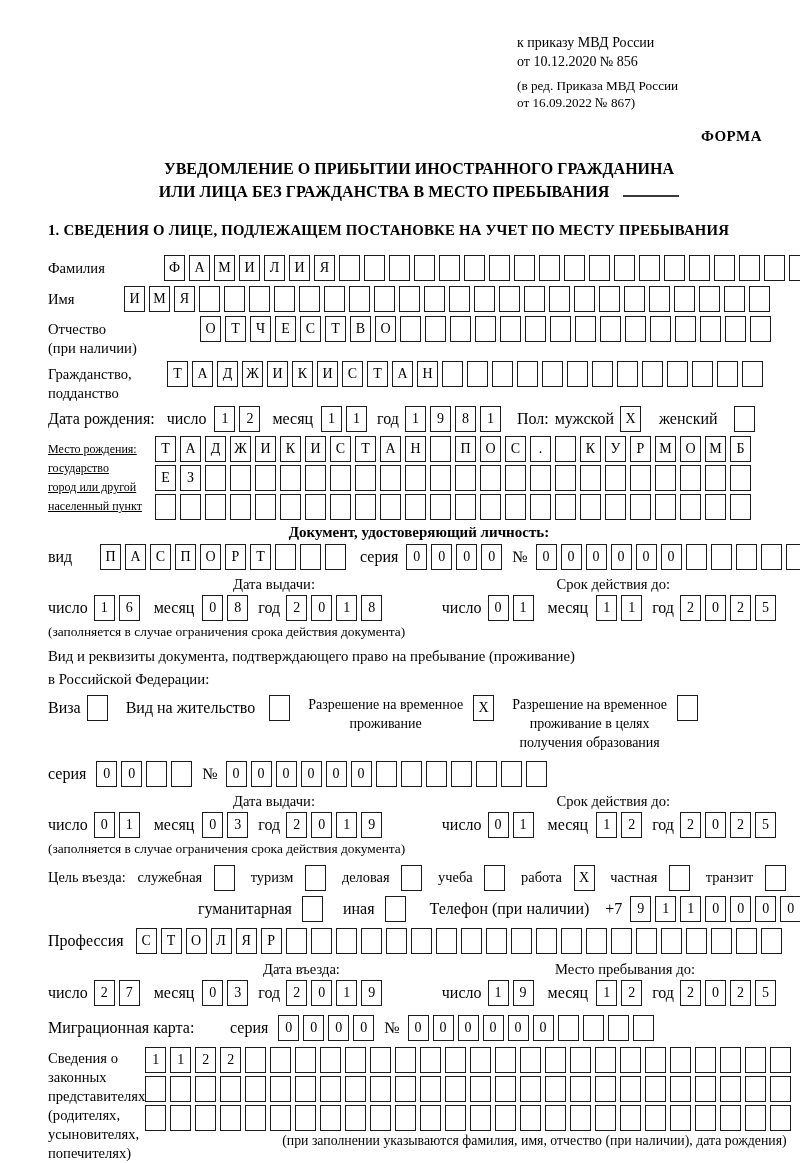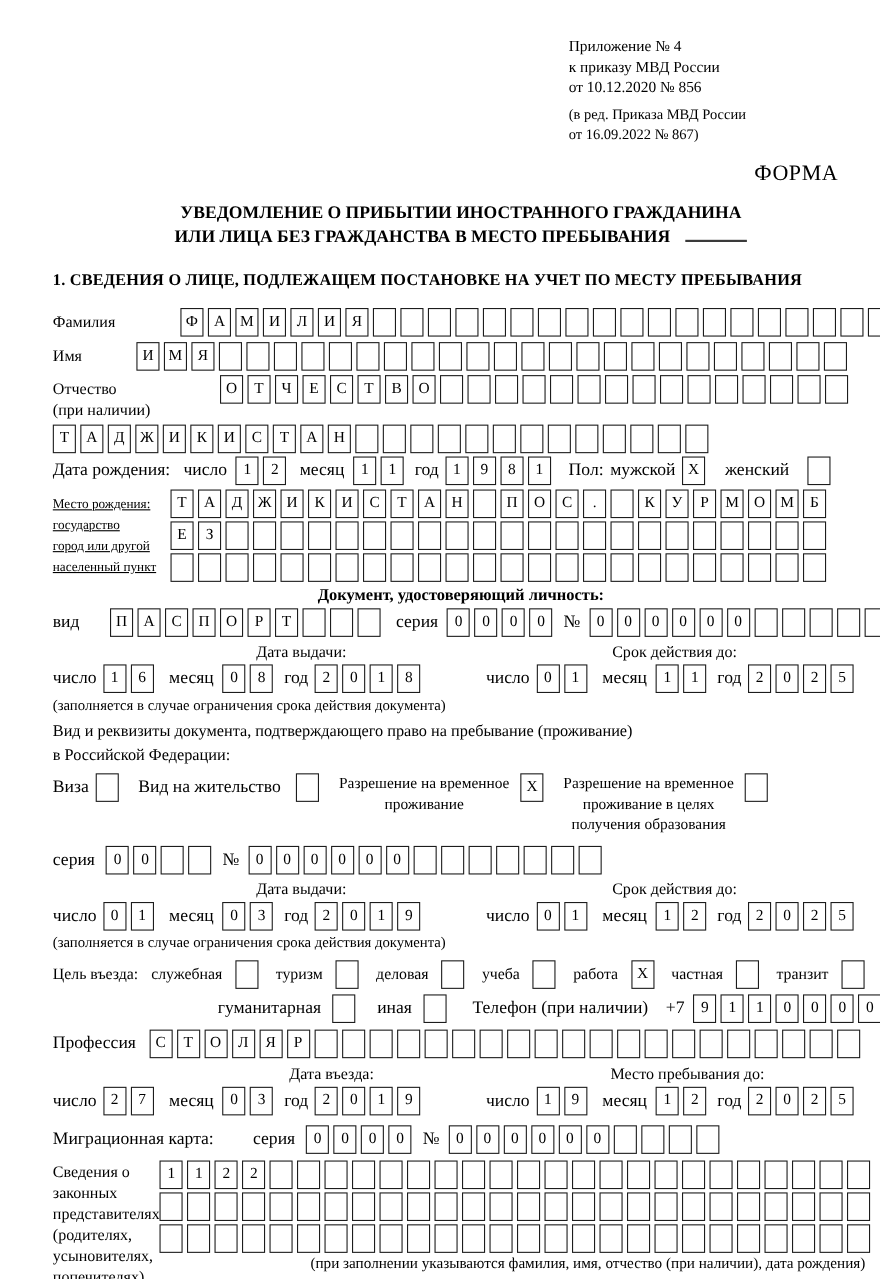--- a/index.html
+++ b/index.html
@@ -5,21 +5,21 @@
   * { margin:0; padding:0; box-sizing:border-box; }
   html,body { background:#ffffff; }
   .page {
     width:800px; height:1163px; background:#fff; color:#000;
     font-family:"Liberation Serif","DejaVu Serif",serif;
     font-size:15px; padding:34px 10px 0 48px; overflow:hidden; position:relative;
   }
   .appendix { margin-left:469px; font-size:14px; line-height:1.34; }
   .appendix .rev { font-size:13.2px; }
   .appendix .rev-first { margin-top:5px; }
-  .forma { text-align:right; font-weight:normal; font-size:20px; margin-top:16px; padding-right:28px; letter-spacing:0.5px; }
+  .forma { text-align:right; font-weight:bold; font-size:15px; margin-top:16px; padding-right:28px; letter-spacing:0.5px; }
   .title { text-align:center; font-weight:bold; font-size:16px; margin-top:13px; line-height:1.42; }
   .blank { display:inline-block; width:56px; border-bottom:2px solid #3a3a3a; margin-left:14px; height:13px; }
   .sec-h { font-weight:bold; font-size:14.8px; margin-top:19px; letter-spacing:0.2px; white-space:nowrap; }
 
   .row { display:flex; align-items:flex-start; }
   .rowc { display:flex; align-items:center; }
   .lbl { font-size:14.6px; line-height:19px; padding-top:4px; flex:0 0 auto; white-space:nowrap; }
   .sub { font-size:16px; white-space:nowrap; }
   .cells { display:flex; flex-wrap:nowrap; flex:0 0 auto; }
   .cell { flex:0 0 auto; width:21px; height:26px; border:1.5px solid #1c1c1c; margin-right:4px;
@@ -42,21 +42,20 @@
   .purpose { display:flex; align-items:center; justify-content:space-between; margin-top:8px; }
   .purpose .sub { font-size:14.4px; }
   .note-c { font-size:13.8px; margin-left:137px; margin-top:2px; white-space:nowrap; }
 </style>
 </head>
 <body>
 
 <div class="page">
 
   <div class="appendix">
-    <div>Приложение № 4</div>
     <div>к приказу МВД России</div>
     <div>от 10.12.2020 № 856</div>
     <div class="rev rev-first">(в ред. Приказа МВД России</div>
     <div class="rev">от 16.09.2022 № 867)</div>
   </div>
 
   <div class="forma">ФОРМА</div>
 
   <div class="title">
     <div>УВЕДОМЛЕНИЕ О ПРИБЫТИИ ИНОСТРАННОГО ГРАЖДАНИНА</div>
@@ -155,20 +154,24 @@
         <span class="cell"></span>
         <span class="cell"></span>
         <span class="cell"></span>
         <span class="cell"></span>
         <span class="cell"></span>
         <span class="cell"></span>
       </div>
   </div>
 
   <div class="row mb3">
+    <div class="lbl w119">
+      <div>Гражданство,</div>
+      <div>подданство</div>
+    </div>
     <div class="cells">
         <span class="cell">Т</span>
         <span class="cell">А</span>
         <span class="cell">Д</span>
         <span class="cell">Ж</span>
         <span class="cell">И</span>
         <span class="cell">К</span>
         <span class="cell">И</span>
         <span class="cell">С</span>
         <span class="cell">Т</span>

